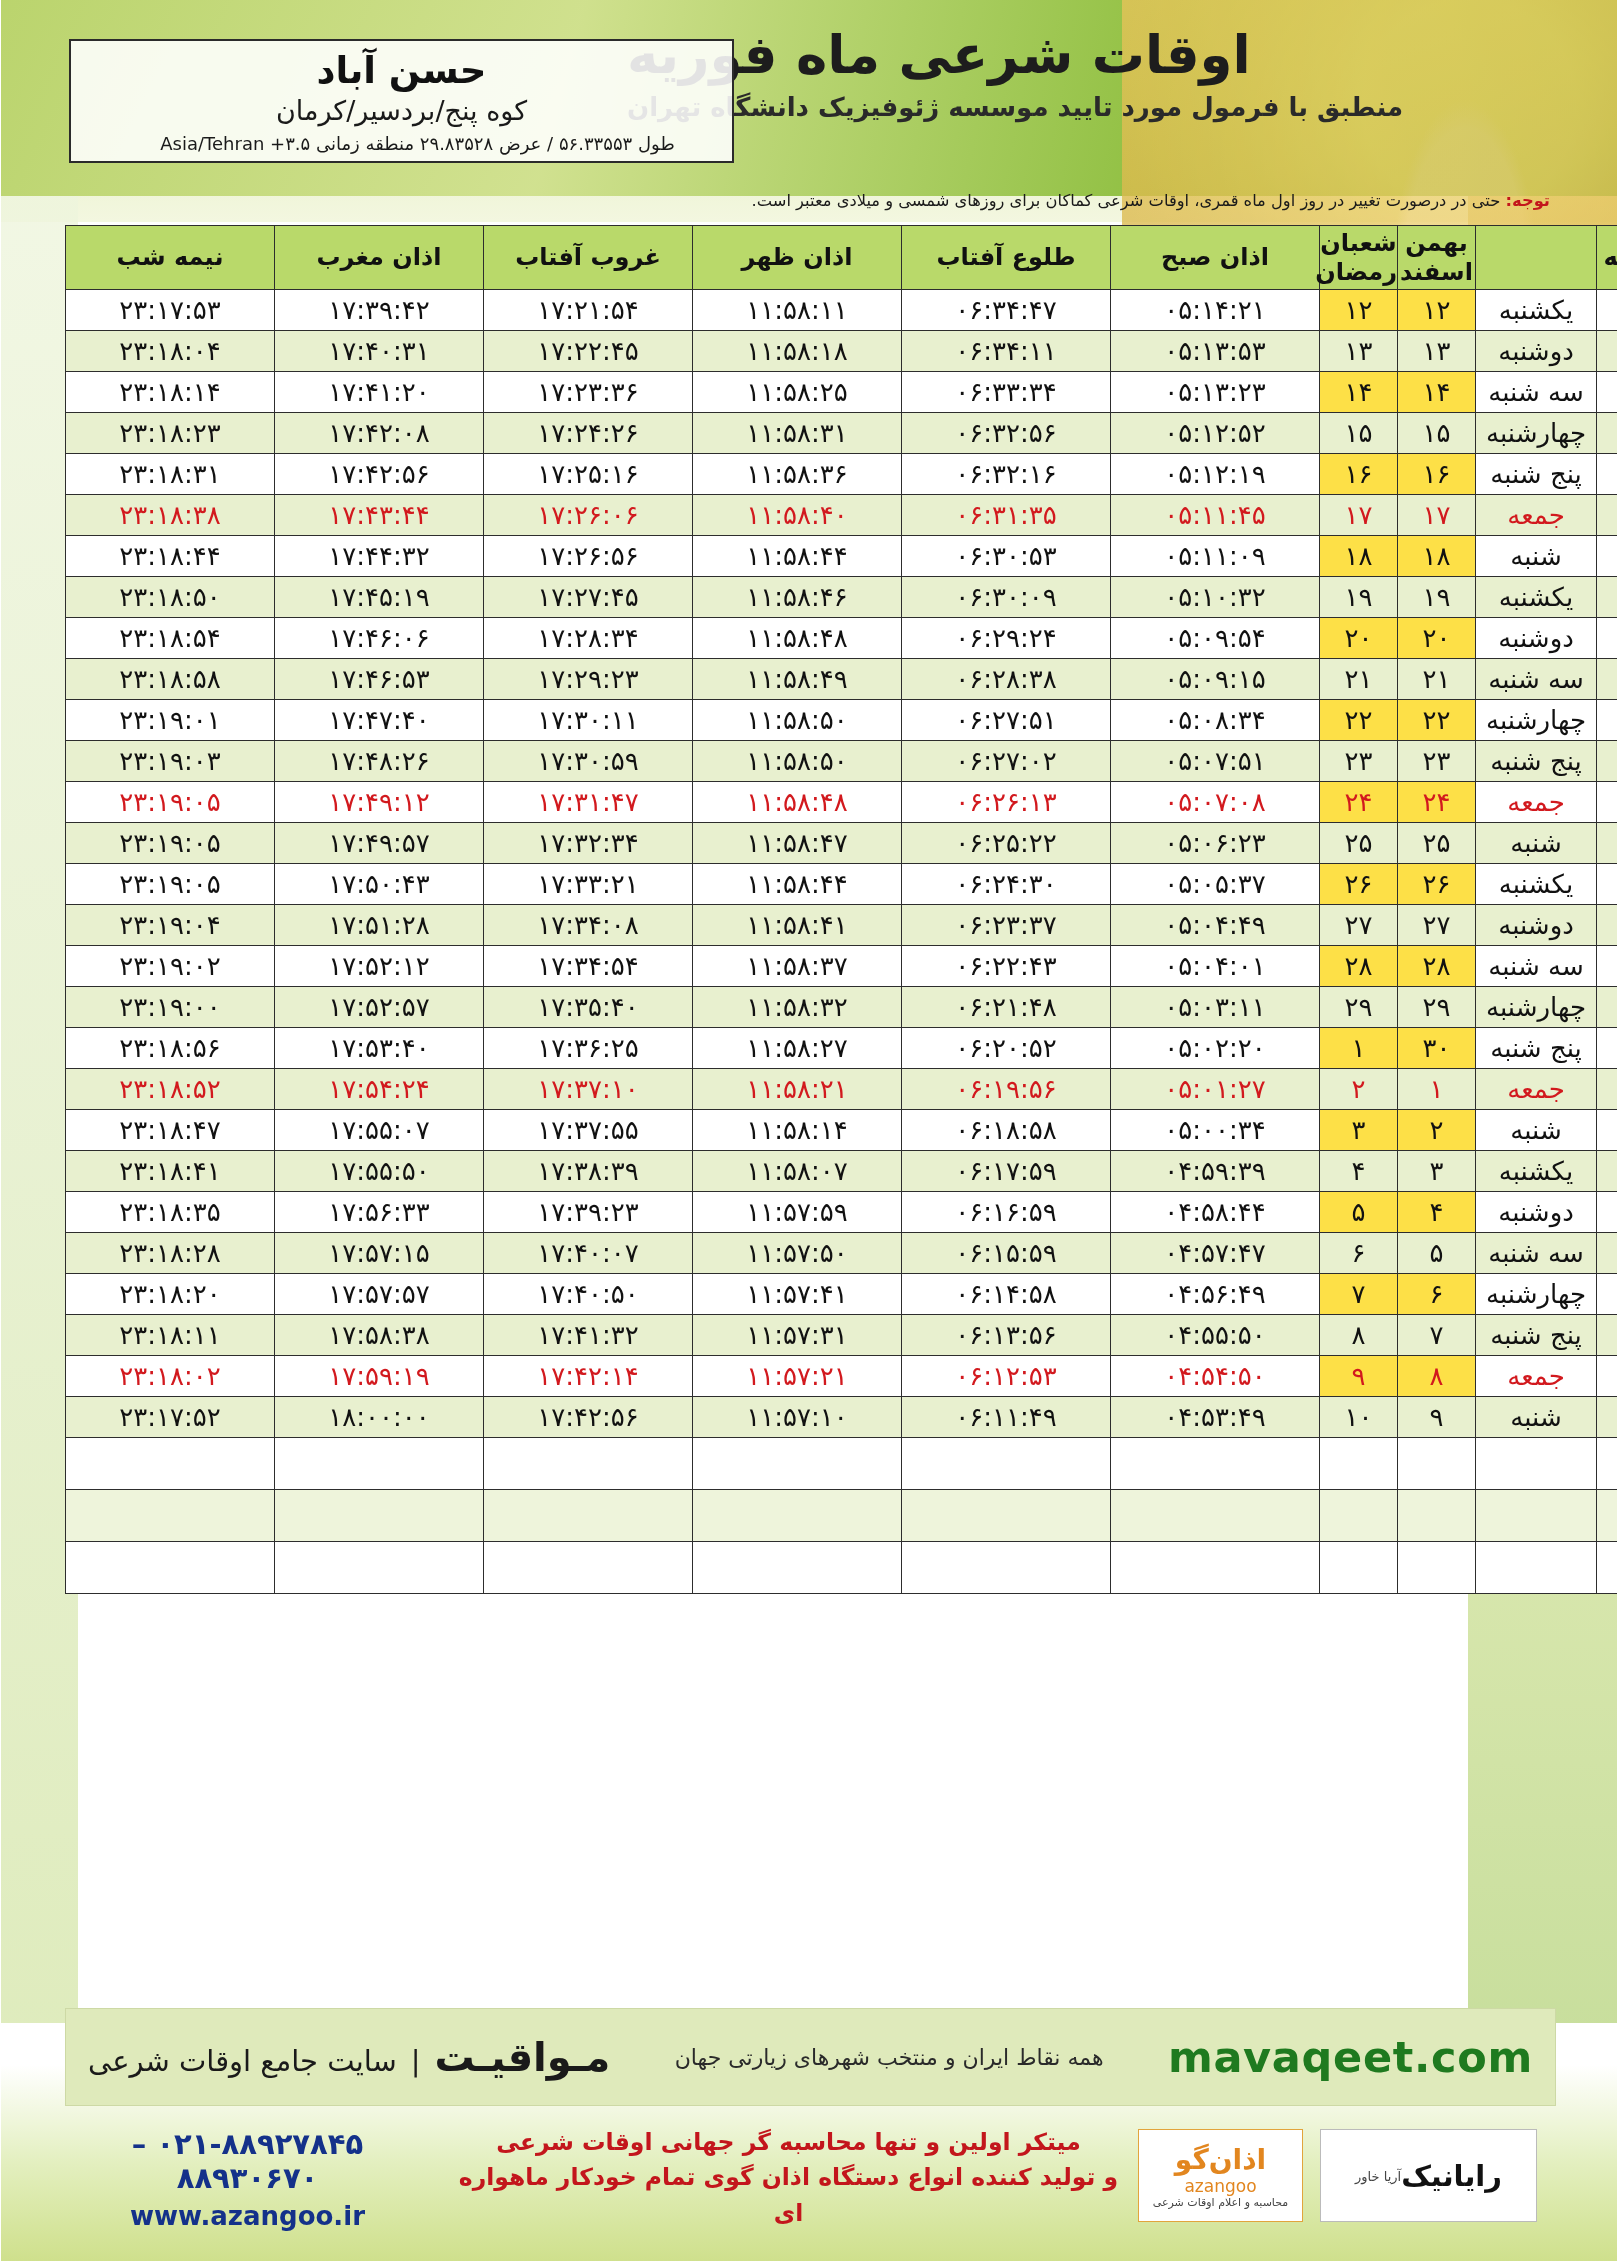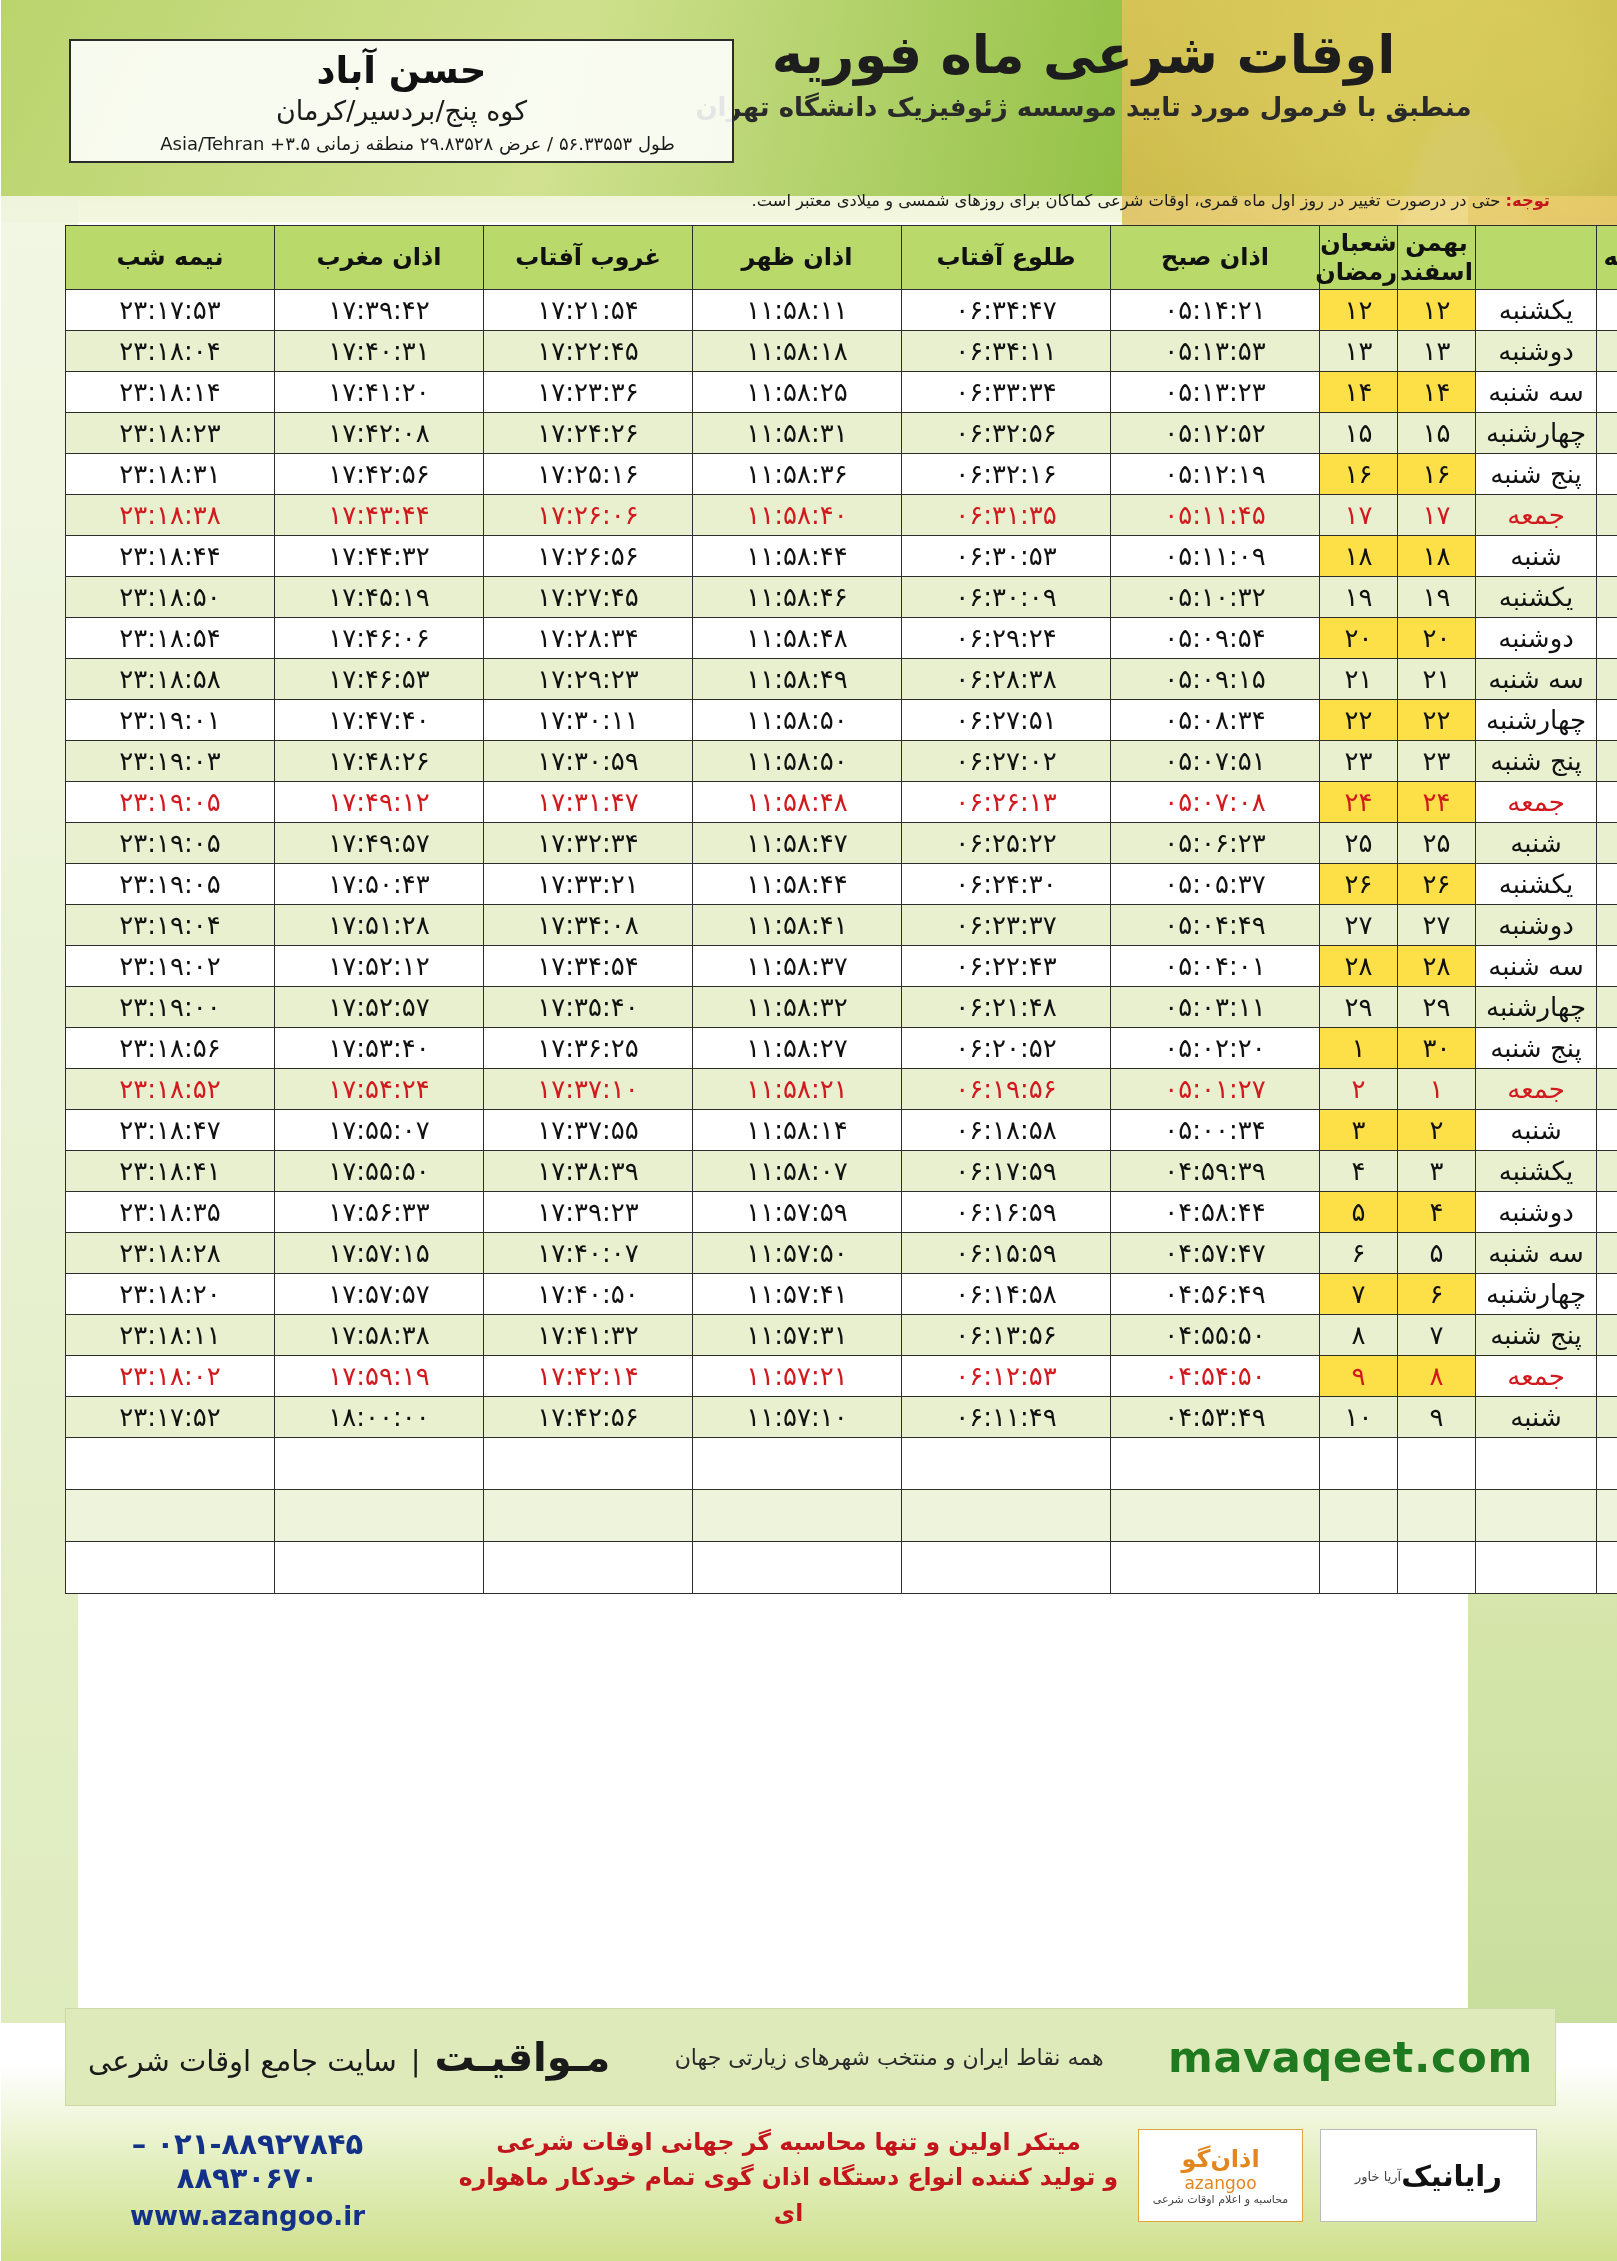--- a/index.html
+++ b/index.html
@@ -51,21 +51,21 @@
   .paper {
     position:absolute; left:62px; top:215px; width:1494px; height:1925px;
     background:rgba(255,255,255,0.0);
   }
 
   
   .header {
     position:absolute; left:0; top:0; width:1618px; height:215px;
   }
   .title-block {
-    position:absolute; right:78px; top:27px; width:913px; text-align:center;
+    position:absolute; right:78px; top:27px; width:913px; text-align:left;
   }
   .title-main {
     font-size:53px; font-weight:bold; color:#1d1d1d; letter-spacing:-0.7px;
     line-height:1.05;
   }
   .title-sub {
     font-size:26px; font-weight:bold; color:#2a2a2a; margin-top:9px;
   }
   .title-dates {
     font-size:23px; color:#333; margin-top:9px;
@@ -145,21 +145,21 @@
   .fb-left { position:absolute; left:0; top:6.5px; text-align:center; width:365px;}
   .fb-phone { font-size:29px; font-weight:bold; color:#14318a;}
   .fb-site  { font-size:26px; font-weight:bold; color:#14318a; margin-top:6.5px;}
   .fb-mid { position:absolute; left:391px; top:5.2px; width:665px; text-align:center;}
   .fb-mid .l1, .fb-mid .l2 { font-size:23.5px; color:#c3161c; font-weight:bold; line-height:1.5;}
   .fb-logos { position:absolute; right:0; top:0; width:418px; height:111px; display:flex; align-items:center; justify-content:flex-end; gap:17px;}
   .logo-azangoo {
     width:163px;height:91px;background:#ffffff;border:1.3px solid #e2a43c;
     display:flex;flex-direction:column;align-items:center;justify-content:center;
   }
-  .logo-azangoo .fa { font-size:24px;font-weight:bold;color:#e2861f;}
+  .logo-azangoo .fa { font-size:28px;font-weight:bold;color:#e2861f;}
   .logo-azangoo .en { font-size:17px;color:#e2861f;}
   .logo-azangoo .sub{ font-size:11px;color:#444;}
   .logo-rayanic {
     width:215px;height:91px;background:#ffffff;border:1.3px solid #bbb;
     display:flex;flex-direction:row;align-items:center;justify-content:center;
   }
   .logo-rayanic .fa { font-size:29px;font-weight:bold;color:#111;}
   .logo-rayanic .sub{ font-size:13px;color:#444; margin-top:2.6px;}
 </style>
 </head>

